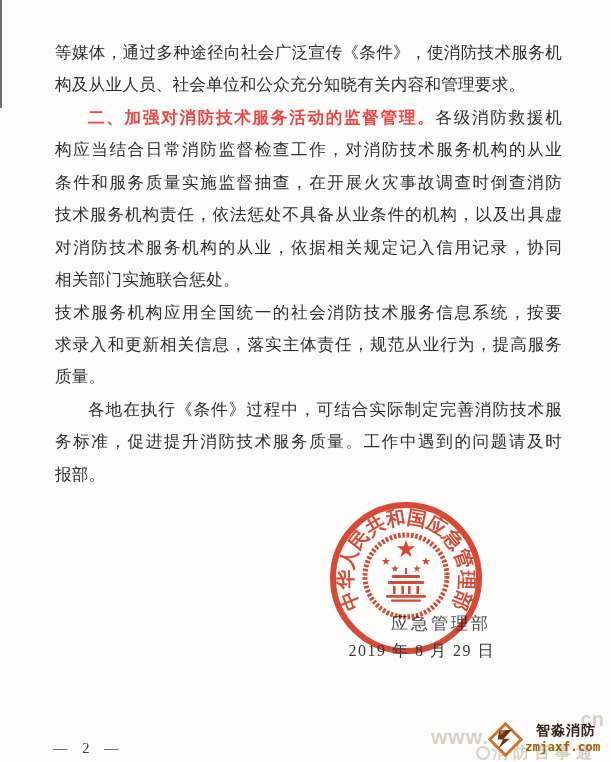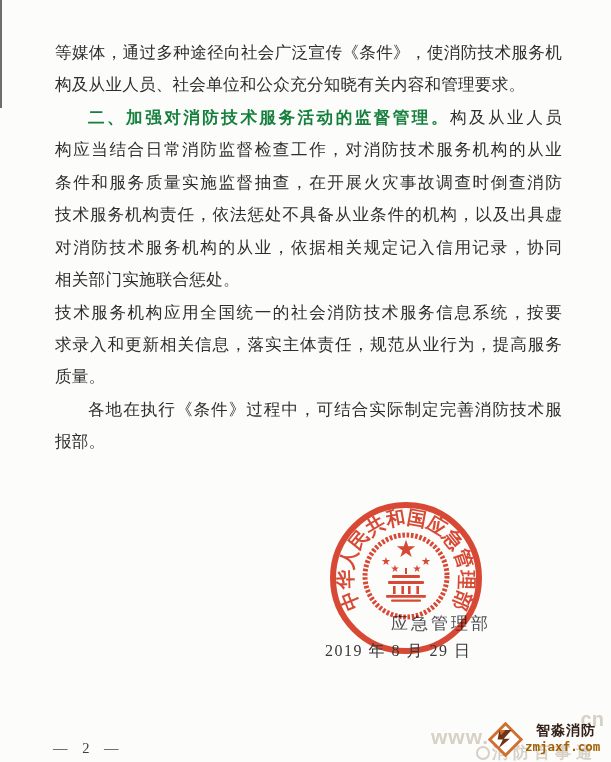--- a/index.html
+++ b/index.html
@@ -10,31 +10,31 @@
     color:#2e2e30;
   }
   
   .edge-left{position:absolute;left:0;top:0;width:2px;height:108px;background:#4a4a4a;opacity:.8;}
 
   
   .body-text{position:absolute;left:55px;top:13px;width:507px;margin-top:24px;}
   .ln{height:32.45px;line-height:32.45px;font-size:16.6px;letter-spacing:.2px;overflow:visible;}
   .ln.j{text-align:justify;text-align-last:justify;}
   .ln.ind{text-indent:33px;}
-  .hd{font-family:Liberation Mono, monospace;font-weight:700;color:#15803d;}
+  .hd{font-family:Liberation Mono, monospace;font-weight:700;color:#ef4444;}
 
   
   .issuer{
     position:absolute;left:321px;top:612px;width:170px;text-align:right;
     font-size:17px;letter-spacing:3px;color:#4c4c52;z-index:1;
   }
   .seal-svg{position:absolute;left:321px;top:493px;width:170px;height:170px;z-index:2;
     mix-blend-mode:multiply;opacity:.95;}
   .sig-date{
-    position:absolute;left:325px;top:641px;width:170px;text-align:left;
+    position:absolute;left:325px;top:641px;width:170px;text-align:right;
     font-size:16px;letter-spacing:1.5px;color:#38383c;z-index:3;
   }
 
   
   .page-number{
     position:absolute;left:53px;top:740px;font-size:14.5px;color:#3f3f42;
     word-spacing:9px;letter-spacing:1px;
   }
   .wm{position:absolute;color:#d6d0c5;font-family:"Liberation Sans","DejaVu Sans",sans-serif;
     font-weight:700;z-index:1;}
@@ -58,30 +58,31 @@
 </head>
 <body>
 
 <div class="page">
 
   <div class="edge-left"></div>
 
   <main class="body-text">
     <div class="ln j"><span>等媒体，通过多种途径向社会广泛宣传《条件》，使消防技术服务机</span></div>
     <div class="ln"><span>构及从业人员、社会单位和公众充分知晓有关内容和管理要求。</span></div>
-    <div class="ln j ind"><span class="hd">二、加强对消防技术服务活动的监督管理。</span><span>构及从业人员</span></div>
+    <div class="ln j ind"><span class="hd">二、加强对消防技术服务活动的监督管理。</span><span>各级消防救援机</span></div>
     <div class="ln j"><span>构应当结合日常消防监督检查工作，对消防技术服务机构的从业</span></div>
     <div class="ln j"><span>条件和服务质量实施监督抽查，在开展火灾事故调查时倒查消防</span></div>
     <div class="ln j"><span>技术服务机构责任，依法惩处不具备从业条件的机构，以及出具虚</span></div>
     <div class="ln j"><span>对消防技术服务机构的从业，依据相关规定记入信用记录，协同</span></div>
     <div class="ln"><span>相关部门实施联合惩处。</span></div>
     <div class="ln j"><span>技术服务机构应用全国统一的社会消防技术服务信息系统，按要</span></div>
     <div class="ln j"><span>求录入和更新相关信息，落实主体责任，规范从业行为，提高服务</span></div>
     <div class="ln"><span>质量。</span></div>
     <div class="ln j ind"><span>各地在执行《条件》过程中，可结合实际制定完善消防技术服</span></div>
+    <div class="ln j"><span>务标准，促进提升消防技术服务质量。工作中遇到的问题请及时</span></div>
     <div class="ln"><span>报部。</span></div>
   </main>
 
   <div class="issuer">应急管理部</div>
 
   <svg class="seal-svg" viewBox="-85 -85 170 170">
     <g fill="none" stroke="#d8402a">
       <circle cx="0" cy="0" r="73" stroke-width="6"></circle>
     </g>
     <g>

